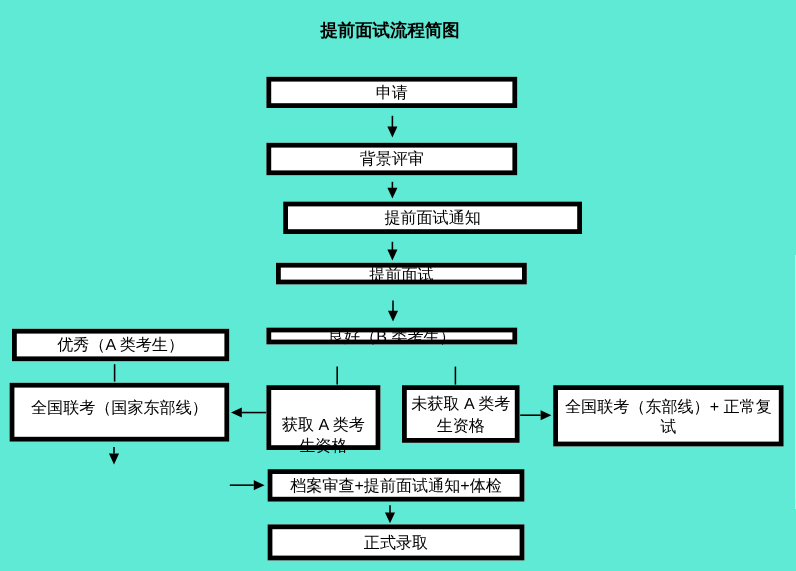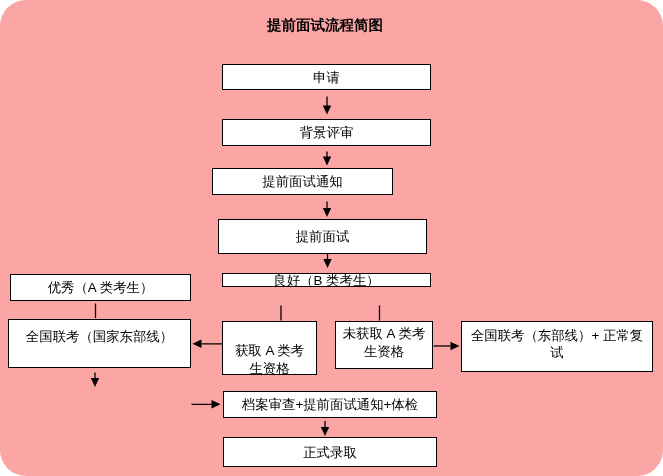--- a/index.html
+++ b/index.html
@@ -4,40 +4,39 @@
 <style>
   html, body {
     margin: 0;
     padding: 0;
     background: #ffffff;
   }
   #canvas {
     position: relative;
     width: 663px;
     height: 476px;
-    background: #fca5a5;
+    background: #5eead4;
     font-family: "Liberation Sans", sans-serif;
     color: #000000;
     overflow: hidden;
-    border-radius: 26px;
   }
   #diagram-title {
     position: absolute;
     top: 16px;
     left: 0;
     width: 650px;
     text-align: center;
     font-size: 14.5px;
     font-weight: bold;
     
   }
   .node {
     position: absolute;
     box-sizing: border-box;
-    border: 1px solid #000000;
+    border: 4px solid #000000;
     background: #ffffff;
     font-size: 13.4px;
     line-height: 17px;
     text-align: center;
   }
   .node span {
     white-space: pre-line;
   }
   .v-center {
     display: flex;
@@ -119,25 +118,25 @@
   </svg>
 
   <div class="node v-center" style="left:222px; top:64px; width:209px; height:26px;">
     <span>申请</span>
   </div>
 
   <div class="node v-center" style="left:222px; top:119px; width:209px; height:27px;">
     <span>背景评审</span>
   </div>
 
-  <div class="node v-center" style="left:212px; top:168px; width:181px; height:27px;">
+  <div class="node v-center" style="left:236px; top:168px; width:249px; height:27px;">
     <span>提前面试通知</span>
   </div>
 
-  <div class="node v-center" style="left:218px; top:219px; width:209px; height:35px;">
+  <div class="node v-center" style="left:230px; top:219px; width:209px; height:18px;">
     <span>提前面试</span>
   </div>
 
   <div class="node v-center" style="left:10px; top:274px; width:181px; height:27px;">
     <span>优秀（A 类考生）</span>
   </div>
 
   <div class="node v-center" style="left:222px; top:273px; width:209px; height:14px;">
     <span>良好（B 类考生）</span>
   </div>

